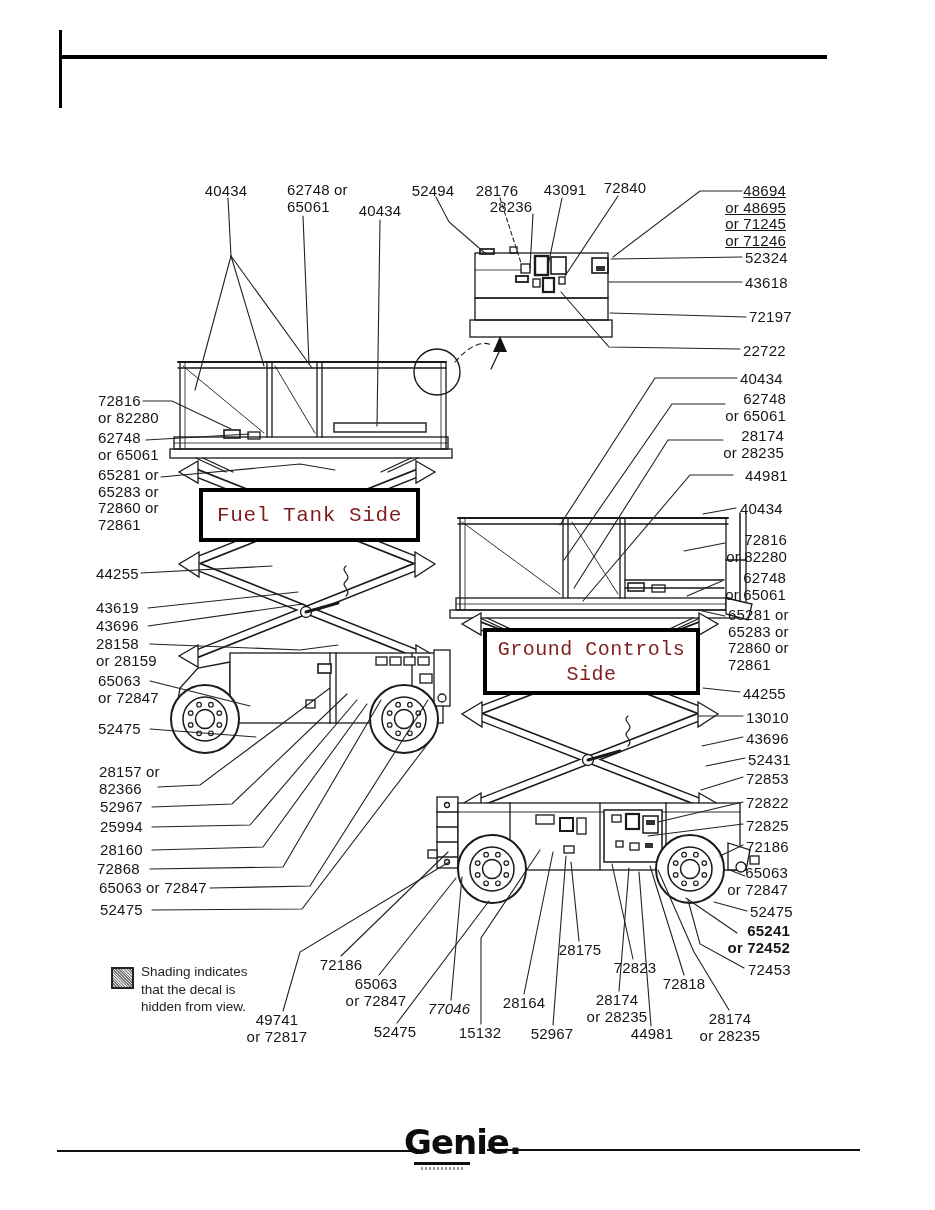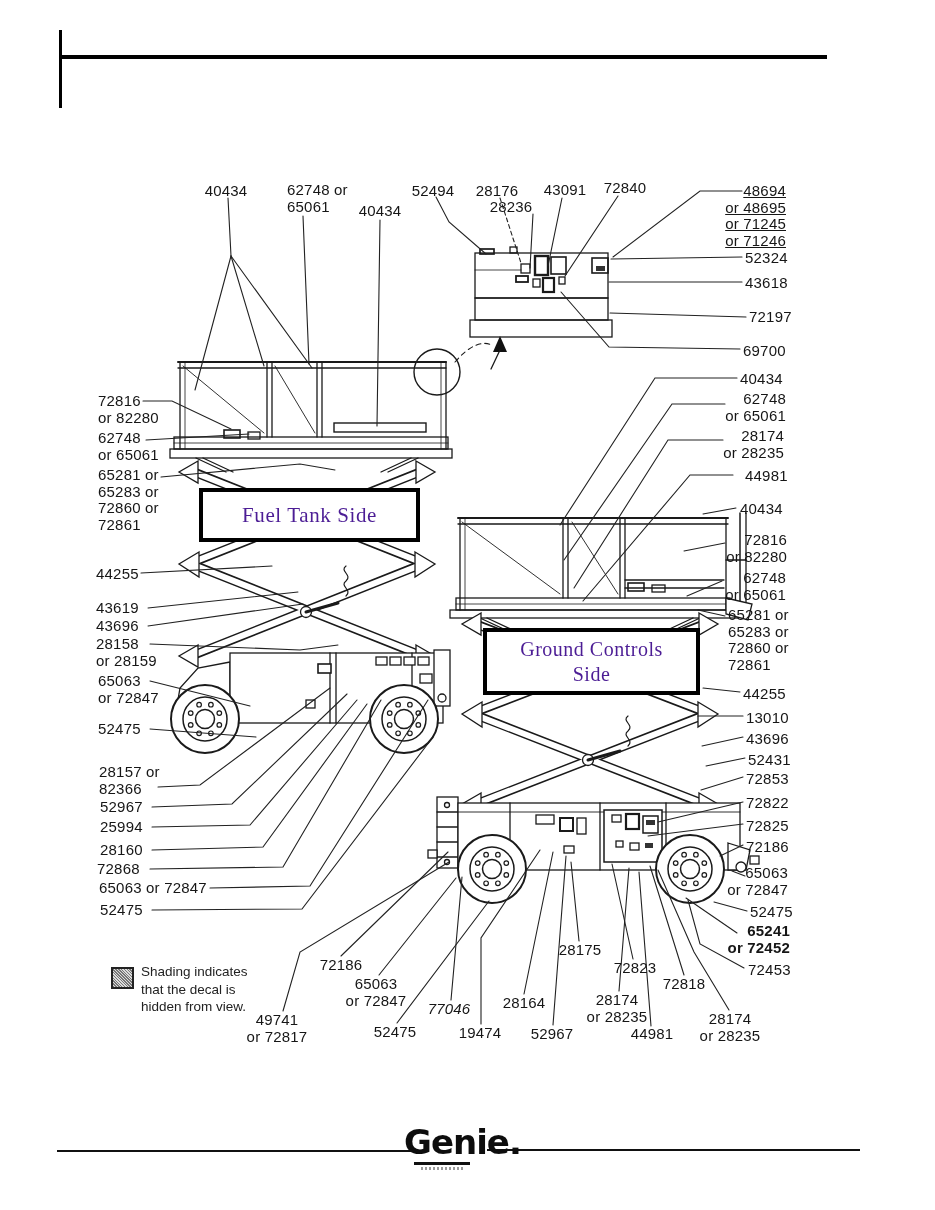--- a/index.html
+++ b/index.html
@@ -7,21 +7,21 @@
         font-family:"Liberation Sans",sans-serif;color:#1b1b1b;overflow:hidden;}
   svg{position:absolute;left:0;top:0;}
   .callout{position:absolute;font-size:15px;line-height:16.5px;white-space:pre-line;
            letter-spacing:.2px;color:#161616;}
   .callout.center{transform:translateX(-50%);text-align:center;}
   .callout.right{text-align:right;}
   .corner-v{position:absolute;left:59px;top:30px;width:3px;height:78px;background:#000;}
   .corner-h{position:absolute;left:59px;top:55px;width:768px;height:4px;background:#000;}
   .side-label-box{position:absolute;box-sizing:border-box;background:#fff;border:4px solid #000;
       display:flex;align-items:center;justify-content:center;text-align:center;
-      font-family:Liberation Serif, serif;color:#4c1d95;white-space:pre-line;}
+      font-family:Liberation Mono, monospace;color:#7f1d1d;white-space:pre-line;}
   .fuel-box{left:199px;top:488px;width:221px;height:54px;font-size:21px;letter-spacing:.6px;}
   .gc-box{left:483px;top:628px;width:217px;height:67px;font-size:20px;line-height:25px;letter-spacing:.5px;}
   .legend{position:absolute;left:111px;top:963px;}
   .legend-swatch{position:absolute;left:0;top:4px;width:19px;height:18px;border:2px solid #222;
       background-image:repeating-linear-gradient(45deg,#777 0 1px,#ddd 1px 2px),
                        repeating-linear-gradient(-45deg,#999 0 1px,rgba(0,0,0,0) 1px 3px);}
   .legend-text{position:absolute;left:30px;top:0;width:130px;font-size:13.5px;line-height:17.5px;
       white-space:pre-line;color:#222;}
   .footer-rule-left{position:absolute;left:57px;top:1150px;width:358px;height:2px;background:#111;}
   .footer-rule-right{position:absolute;left:487px;top:1149px;width:373px;height:2px;background:#111;}
@@ -348,21 +348,21 @@
       <div class="callout center" style="top: 199px; left: 511px;">28236</div>
       <div class="callout center" style="top: 182px; left: 565px;">43091</div>
       <div class="callout center" style="top: 180px; left: 625px;">72840</div>
       <div class="callout right" style="top: 183px; right: 149px; text-decoration: underline;">48694
 or 48695
 or 71245
 or 71246</div>
       <div class="callout left" style="top: 250px; left: 745px;">52324</div>
       <div class="callout left" style="top: 275px; left: 745px;">43618</div>
       <div class="callout left" style="top: 309px; left: 749px;">72197</div>
-      <div class="callout left" style="top: 343px; left: 743px;">69700</div>
+      <div class="callout left" style="top: 343px; left: 743px;">22722</div>
       <div class="callout left" style="top: 371px; left: 740px;">40434</div>
       <div class="callout right" style="top: 391px; right: 149px;">62748
 or 65061</div>
       <div class="callout right" style="top: 428px; right: 151px;">28174
 or 28235</div>
       <div class="callout left" style="top: 468px; left: 745px;">44981</div>
       <div class="callout left" style="top: 501px; left: 740px;">40434</div>
       <div class="callout right" style="top: 532px; right: 148px;">72816
 or 82280</div>
       <div class="callout right" style="top: 570px; right: 149px;">62748
@@ -409,21 +409,21 @@
       <div class="callout right" style="top: 923px; right: 145px; font-weight: bold;">65241
 or 72452</div>
       <div class="callout left" style="top: 962px; left: 748px;">72453</div>
       <div class="callout center" style="top: 957px; left: 341px;">72186</div>
       <div class="callout center" style="top: 976px; left: 376px;">65063
 or 72847</div>
       <div class="callout center" style="top: 1012px; left: 277px;">49741
 or 72817</div>
       <div class="callout center" style="top: 1001px; left: 449px; font-style: italic;">77046</div>
       <div class="callout center" style="top: 1024px; left: 395px;">52475</div>
-      <div class="callout center" style="top: 1025px; left: 480px;">19474</div>
+      <div class="callout center" style="top: 1025px; left: 480px;">15132</div>
       <div class="callout center" style="top: 995px; left: 524px;">28164</div>
       <div class="callout center" style="top: 1026px; left: 552px;">52967</div>
       <div class="callout center" style="top: 942px; left: 580px;">28175</div>
       <div class="callout center" style="top: 960px; left: 635px;">72823</div>
       <div class="callout center" style="top: 992px; left: 617px;">28174
 or 28235</div>
       <div class="callout center" style="top: 1026px; left: 652px;">44981</div>
       <div class="callout center" style="top: 976px; left: 684px; text-align: right;">72818</div>
       <div class="callout center" style="top: 1011px; left: 730px;">28174
 or 28235</div>

